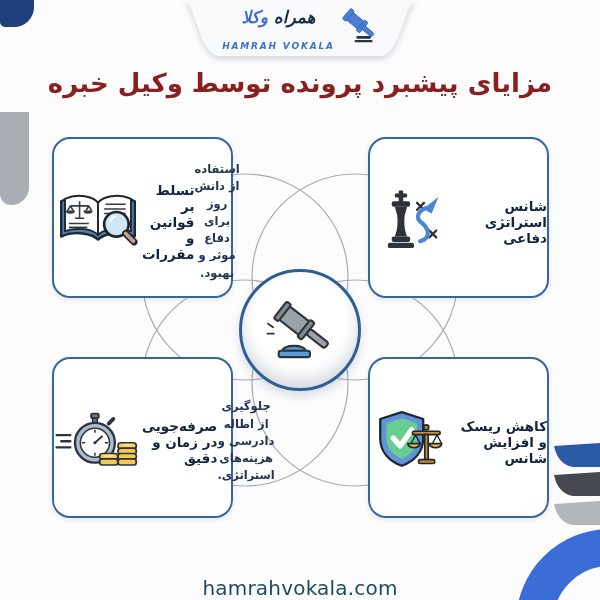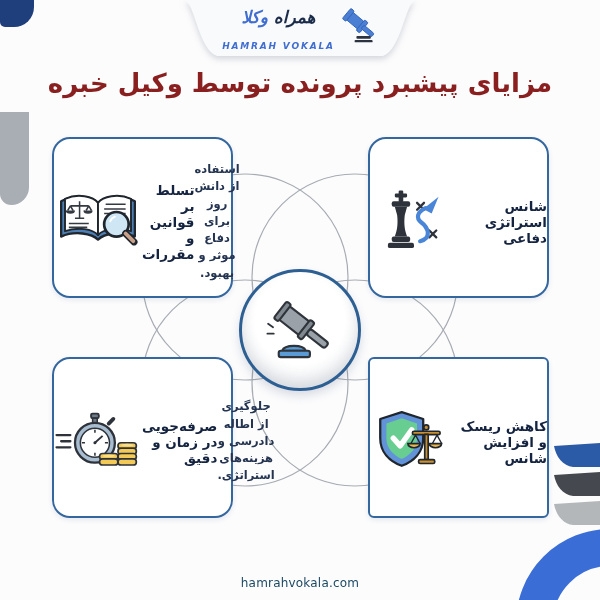--- a/index.html
+++ b/index.html
@@ -32,34 +32,34 @@
   .main-title{position:absolute;top:68px;left:0;width:100%;text-align:center;
     font-size:26px;font-weight:bold;color:#8a1f1f;z-index:4;margin:0;}
   
   .card{position:absolute;width:181px;height:161px;background:#ffffff;
     border:2.5px solid #35679f;border-radius:18px;z-index:3;box-sizing:border-box;
     display:flex;flex-direction:row;align-items:center;padding-top:8px;
     box-shadow:0 2px 5px rgba(40,60,100,.10);}
   .card-tl{left:52px;top:137px;}
   .card-tr{left:368px;top:137px;}
   .card-bl{left:52px;top:357px;}
-  .card-br{left:368px;top:357px;border-radius:6px;}
+  .card-br{left:368px;top:357px;}
   .card-icon{height:70px;display:flex;align-items:center;justify-content:center;}
   .card-title{margin:3px 0 2px;font-size:13.5px;font-weight:bold;color:#14233f;line-height:1.2;}
   .card-body{margin:0;font-size:11.5px;font-weight:bold;color:#233350;line-height:1.5;
     text-align:center;max-width:156px;}
   
   .hub{position:absolute;left:239px;top:269px;width:122px;height:122px;border-radius:50%;
     background:radial-gradient(circle at 50% 40%,#ffffff 50%,#eceef1 80%,#f6f7f8 100%);
     border:3px solid #2d5f93;z-index:4;display:flex;align-items:center;justify-content:center;
     box-sizing:border-box;
     box-shadow:0 5px 10px rgba(60,80,110,.18), inset 0 -7px 12px rgba(140,150,165,.22);}
   
-  .site{position:absolute;bottom:10px;left:0;width:100%;text-align:center;
-    font-size:12px;color:#1c4a63;z-index:4;letter-spacing:.2px;}
+  .site{position:absolute;bottom:0;left:0;width:100%;text-align:center;
+    font-size:20px;color:#1c4a63;z-index:4;letter-spacing:.2px;}
 </style>
 </head>
 <body>
 
 <div id="stage">
 
   <svg class="bgnet" width="600" height="600" viewBox="0 0 600 600">
     <g fill="none" stroke="#a7acb2" stroke-width="1.2">
       <circle cx="245" cy="277" r="103"></circle>
       <circle cx="355" cy="277" r="103"></circle>

